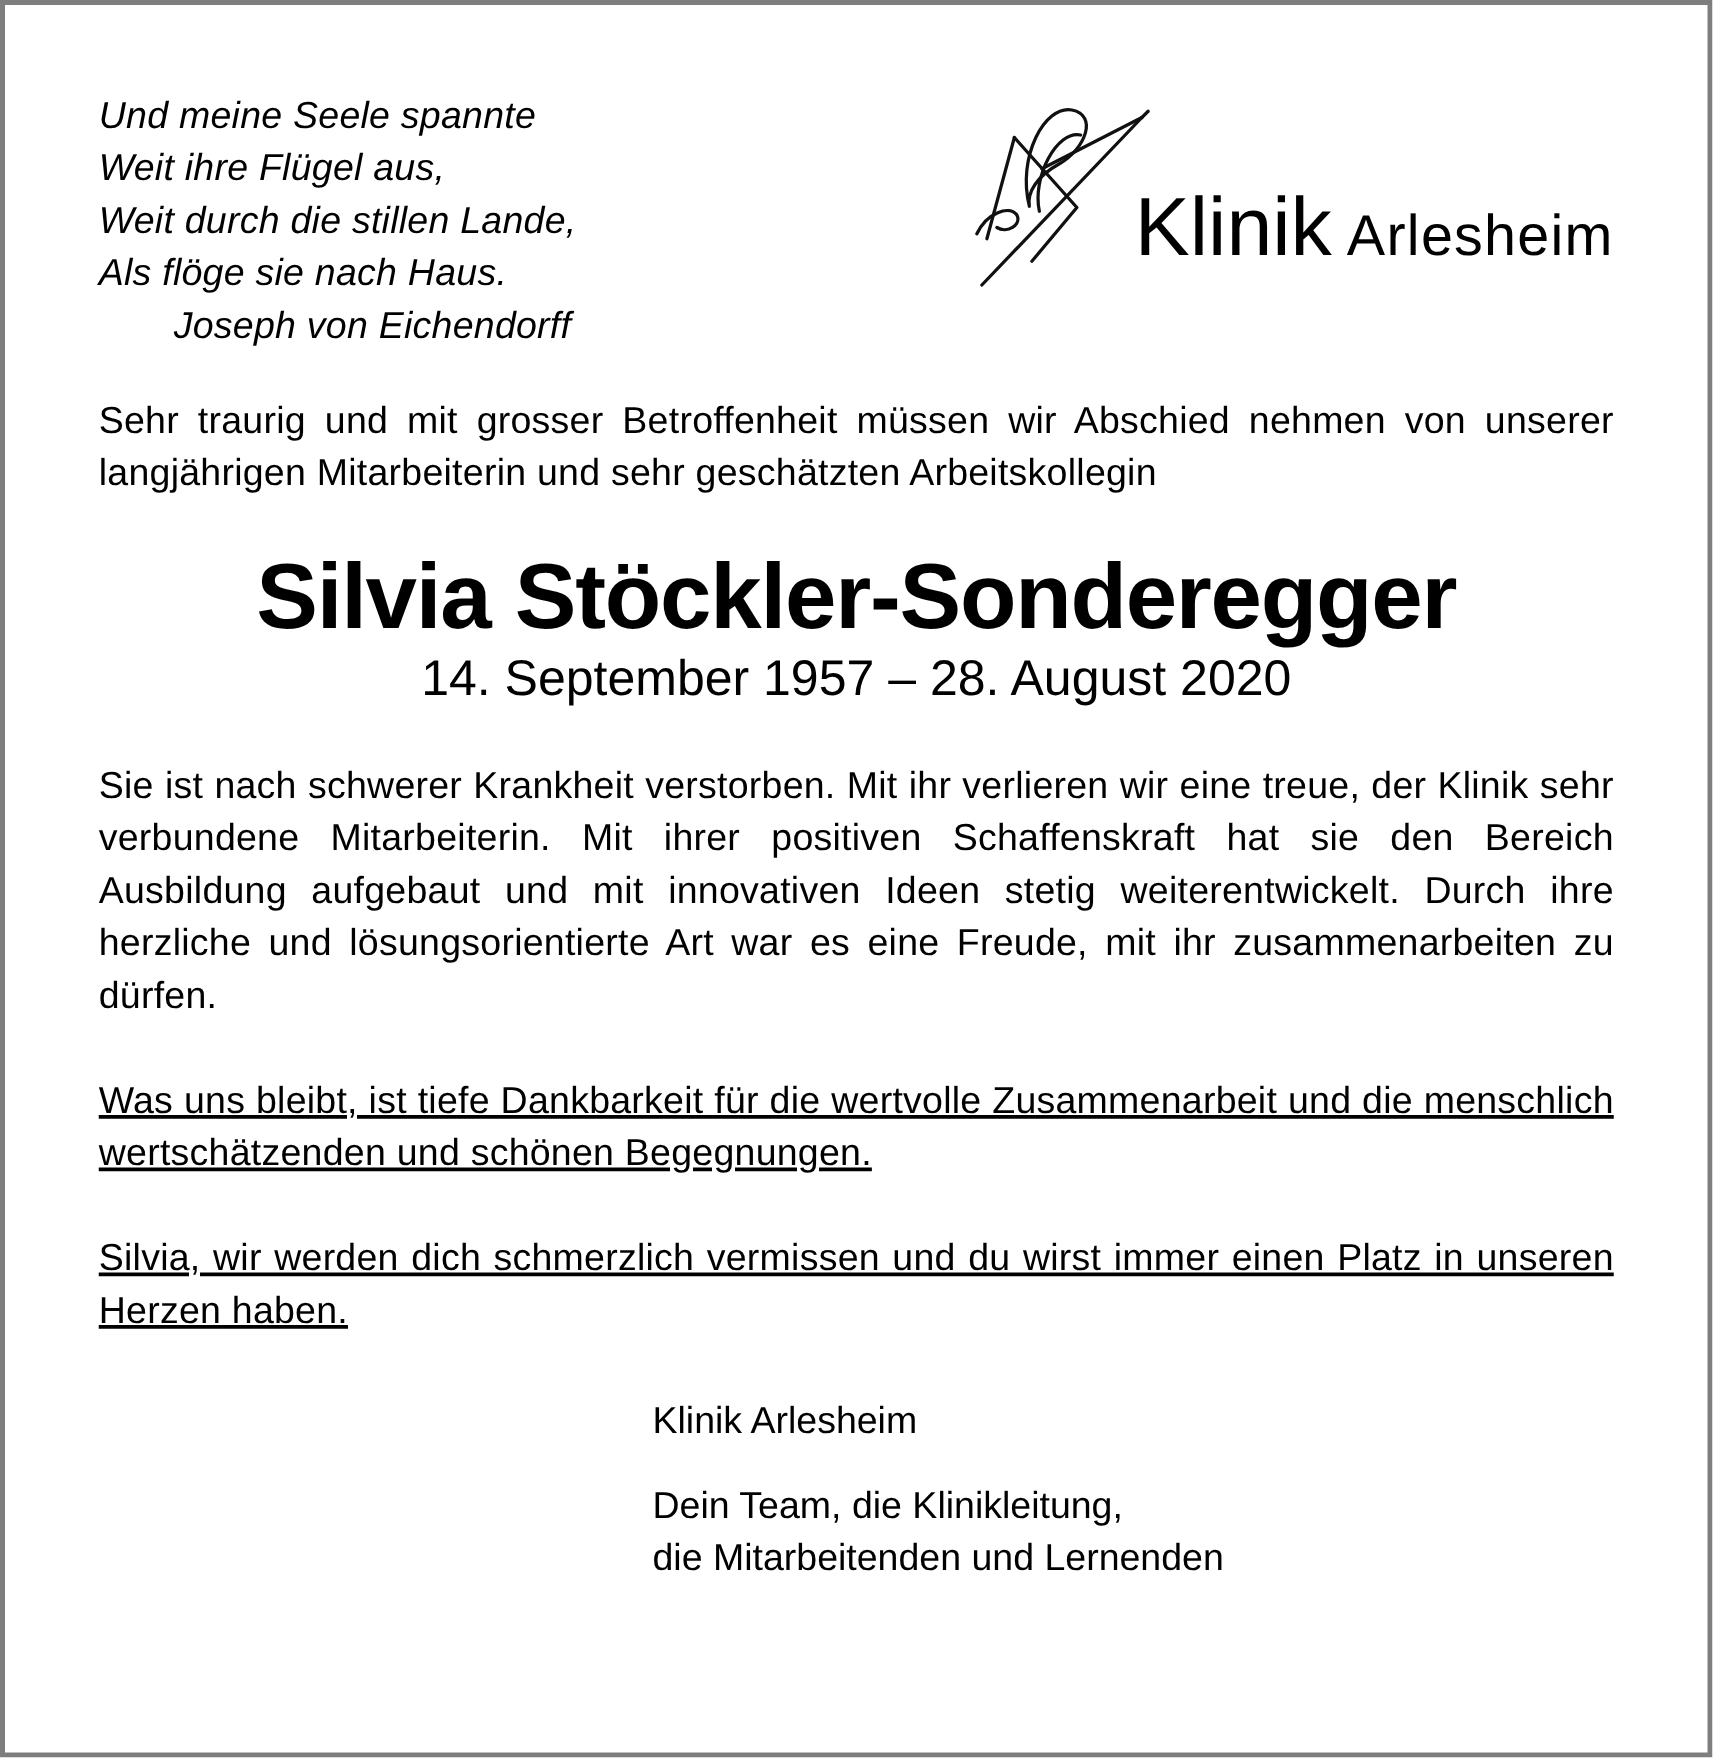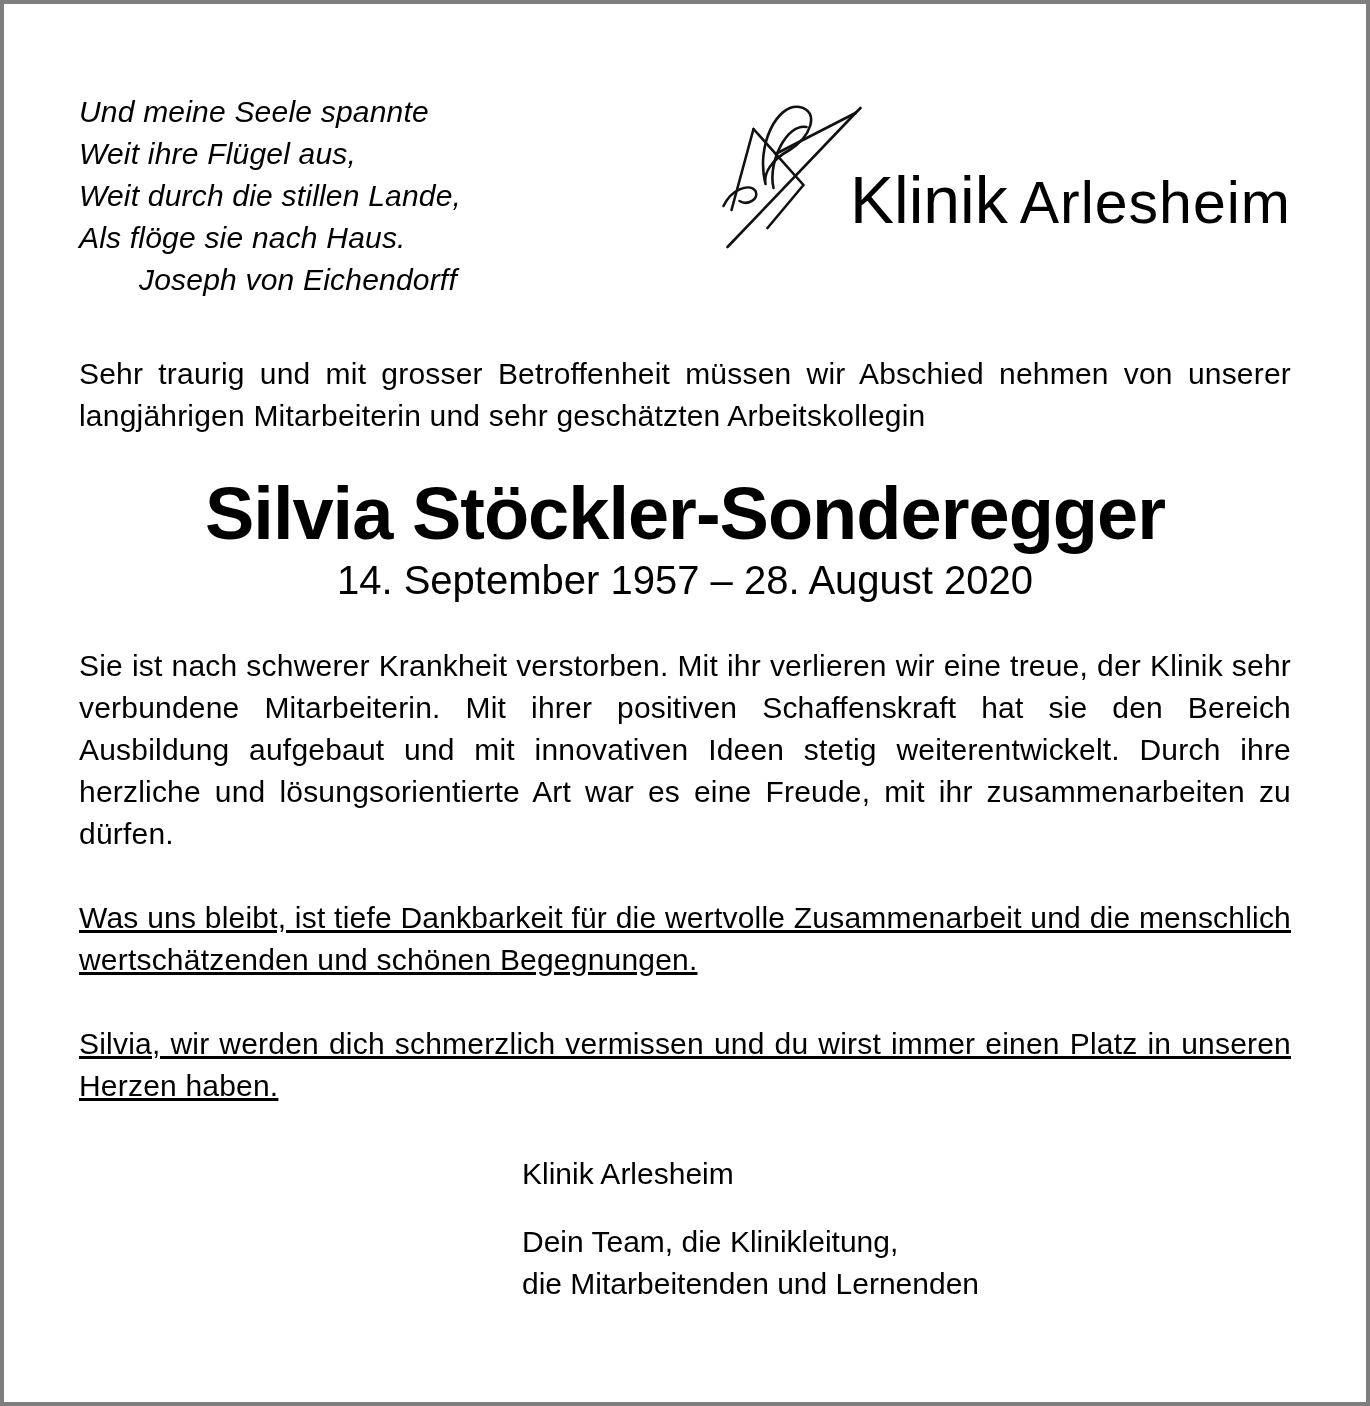--- a/index.html
+++ b/index.html
@@ -9,21 +9,21 @@
     height: 1406px;
     font-family: "Liberation Sans", "DejaVu Sans", sans-serif;
     color: #000000;
     overflow: hidden;
   }
   .frame {
     width: 1370px;
     height: 1406px;
     border: 4px solid #7e7e7e;
     background: #ffffff;
-    padding: 87px 75px 40px 75px;
+    padding: 68px 75px 40px 75px;
     overflow: hidden;
   }
   
   .header {
     position: relative;
     height: 216px;
   }
   .poem {
     font-style: italic;
     font-size: 30px;
@@ -54,27 +54,27 @@
     white-space: nowrap;
     line-height: 1;
     padding-bottom: 18px;
   }
   .logo-bold {
     font-size: 66px;
     font-weight: 400;
     letter-spacing: 0px;
   }
   .logo-light {
-    font-size: 59px;
+    font-size: 46px;
     font-weight: 400;
     letter-spacing: 1px;
     margin-left: 12px;
   }
   
-  .body-text { margin-top: 46px; }
+  .body-text { margin-top: 28px; }
   .para {
     font-size: 30px;
     line-height: 42px;
     text-align: justify;
     letter-spacing: 0.2px;
   }
   .para + .para { margin-top: 42px; text-decoration: underline; }
   .deceased-name {
     margin-top: 34px;
     text-align: center;

